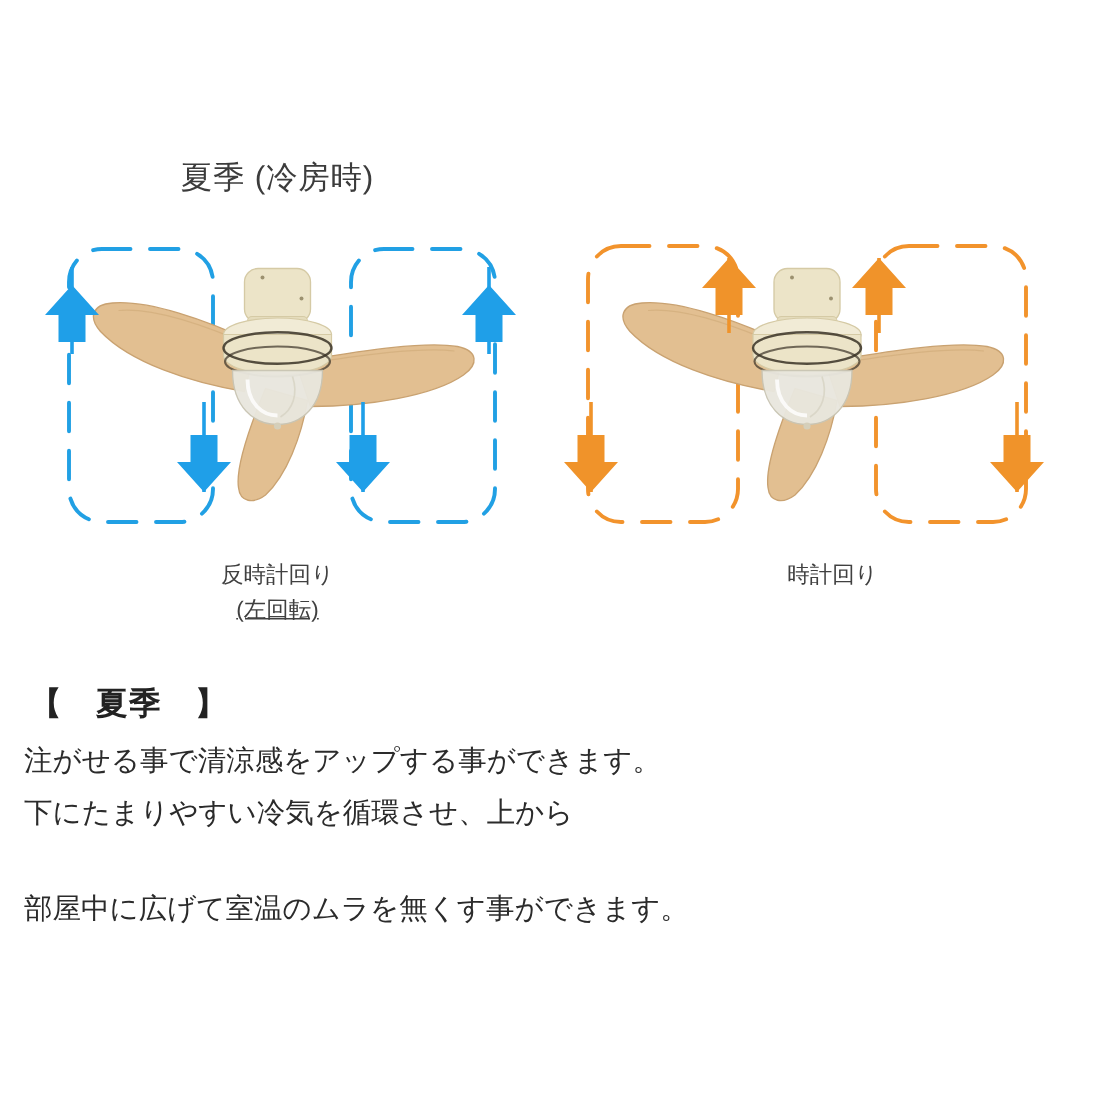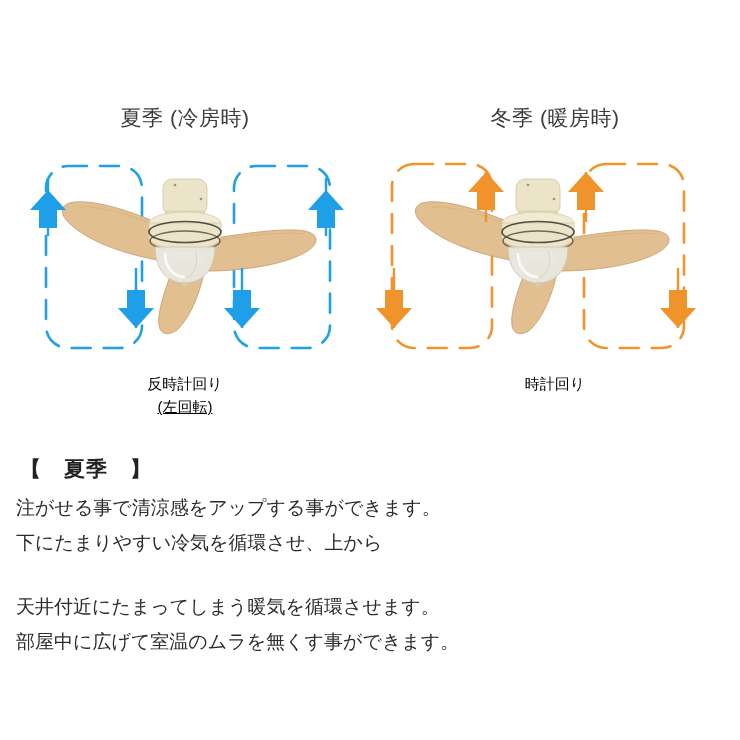--- a/index.html
+++ b/index.html
@@ -59,21 +59,21 @@
   }
 
   .panel-caption {
     position: absolute;
     top: 372px;
     left: 0;
     width: 370px;
     text-align: center;
     font-size: 15px;
     line-height: 1.55;
-    color: #000000;
+    color: #404040;
   }
   .panel-caption .cap-line2 { display: block; text-decoration: underline; }
 
   
   #text-section {
     position: absolute;
     left: 0;
     top: 455px;
     width: 740px;
     height: 285px;
@@ -183,21 +183,20 @@
     </div>
 
     <div class="panel-caption">
       <span class="cap-line1">反時計回り</span>
       <span class="cap-line2">(左回転)</span>
     </div>
   </div>
 
   <div class="season-panel" id="panel-winter">
 
-    <div class="panel-heading">冬季 (暖房時)</div>
 
     <div class="fan-stage">
       <svg width="370" height="215" viewBox="0 0 370 215" xmlns="http://www.w3.org/2000/svg">
 
         <g>
           <rect x="22" y="14" width="100" height="184" rx="22" ry="22" fill="none" stroke="#f2932c" stroke-width="2.6" stroke-dasharray="19 13" stroke-linecap="round"></rect>
           <rect x="214" y="14" width="100" height="184" rx="22" ry="22" fill="none" stroke="#f2932c" stroke-width="2.6" stroke-dasharray="19 13" stroke-linecap="round"></rect>
         </g>
 
         <g transform="translate(168,95)">
@@ -274,17 +273,16 @@
   <div class="text-block" id="block-summer">
     <h2 class="block-title">【　夏季　】</h2>
     <p class="block-body">
       <span>注がせる事で清涼感をアップする事ができます。</span>
       <span>下にたまりやすい冷気を循環させ、上から</span>
     </p>
   </div>
 
   <div class="text-block" id="block-winter">
     <p class="block-body">
-      <span>天井付近にたまってしまう暖気を循環させます。</span>
       <span>部屋中に広げて室温のムラを無くす事ができます。</span>
     </p>
   </div>
 </div>
 
 </body></html>

